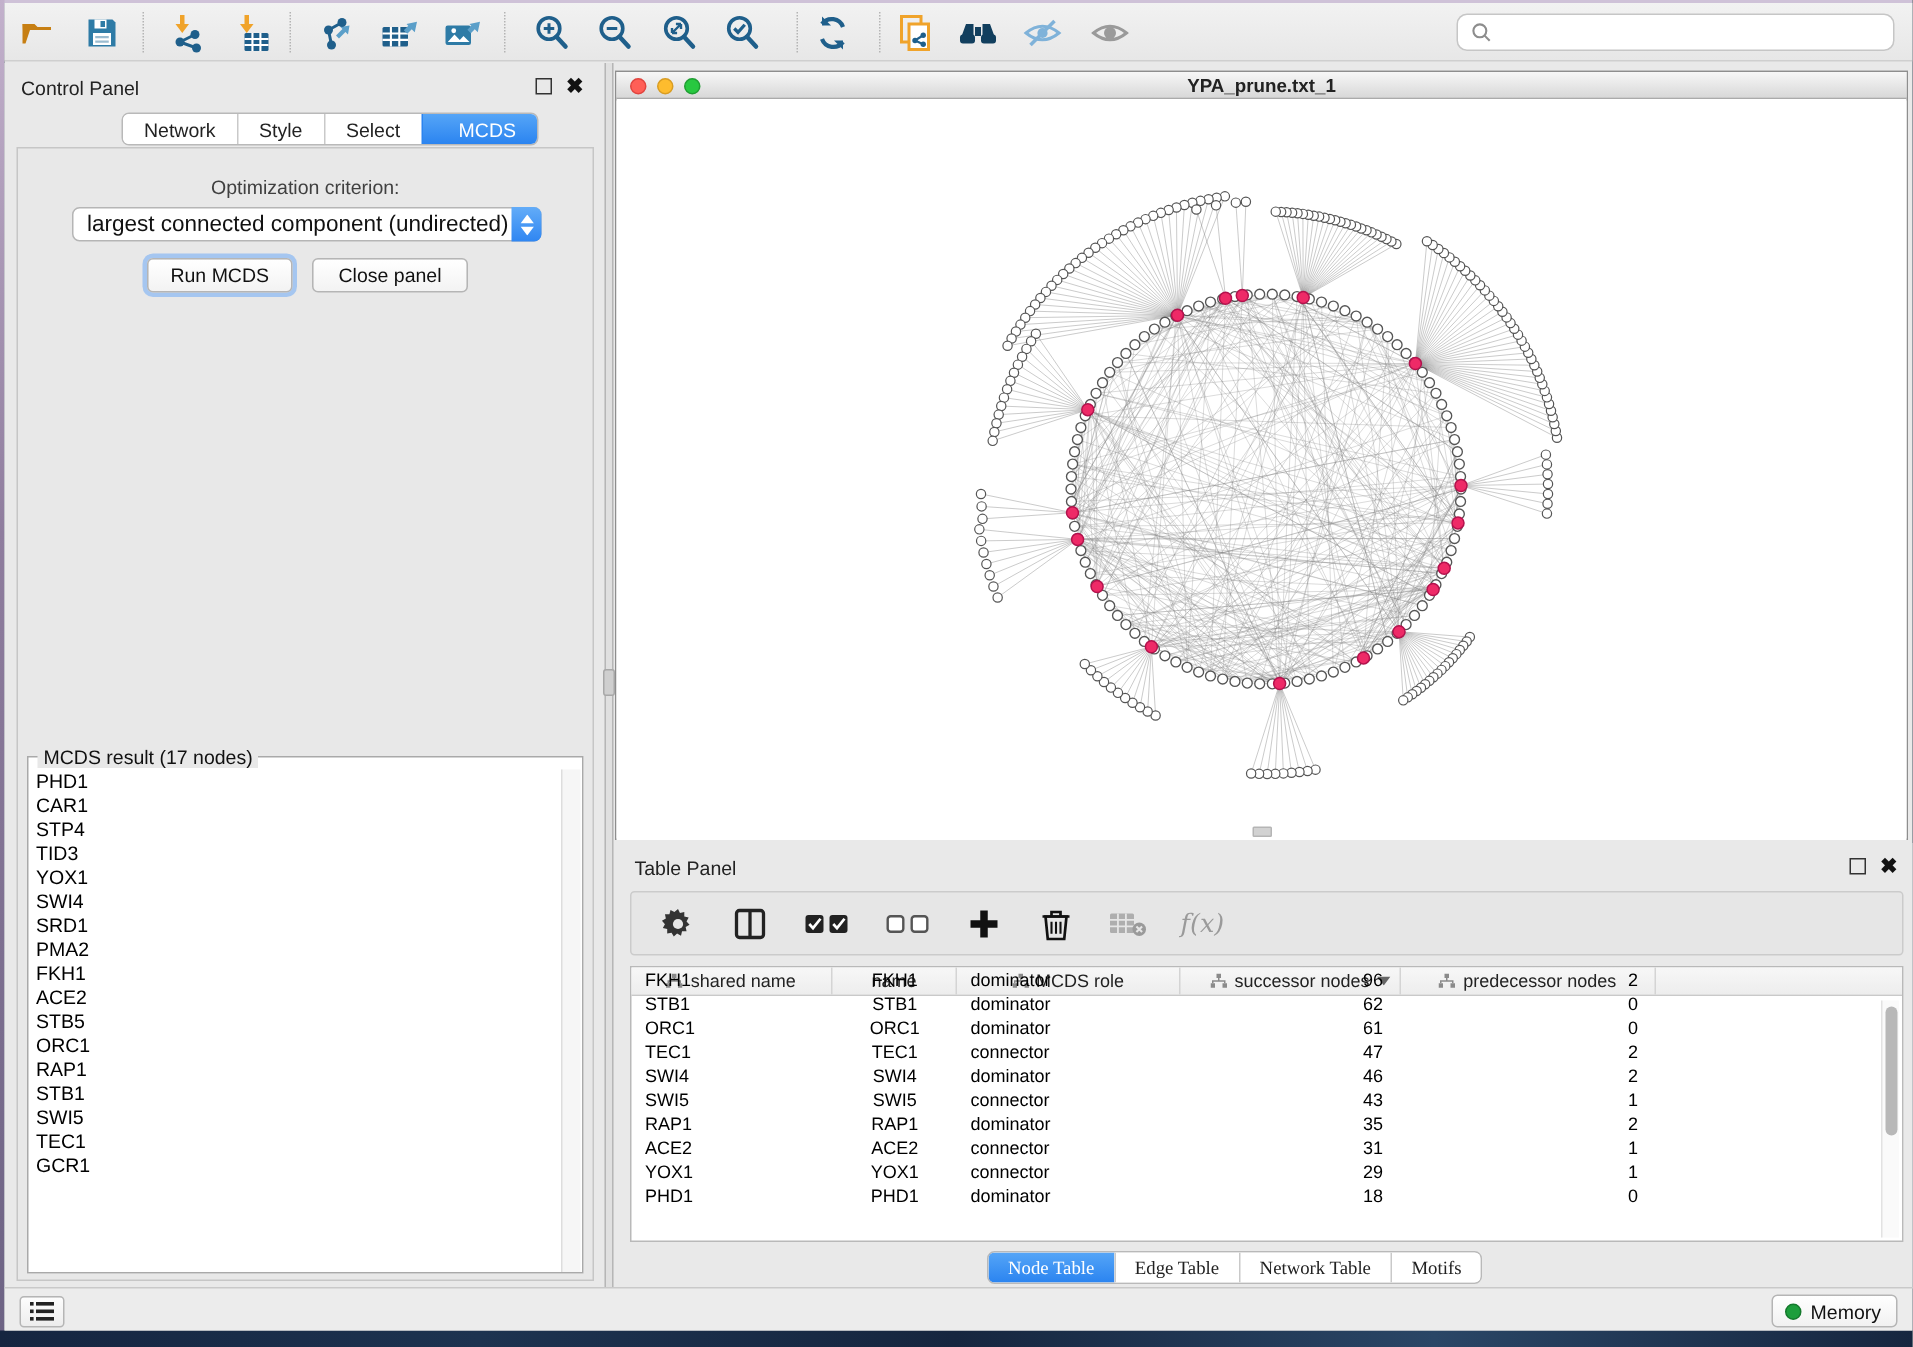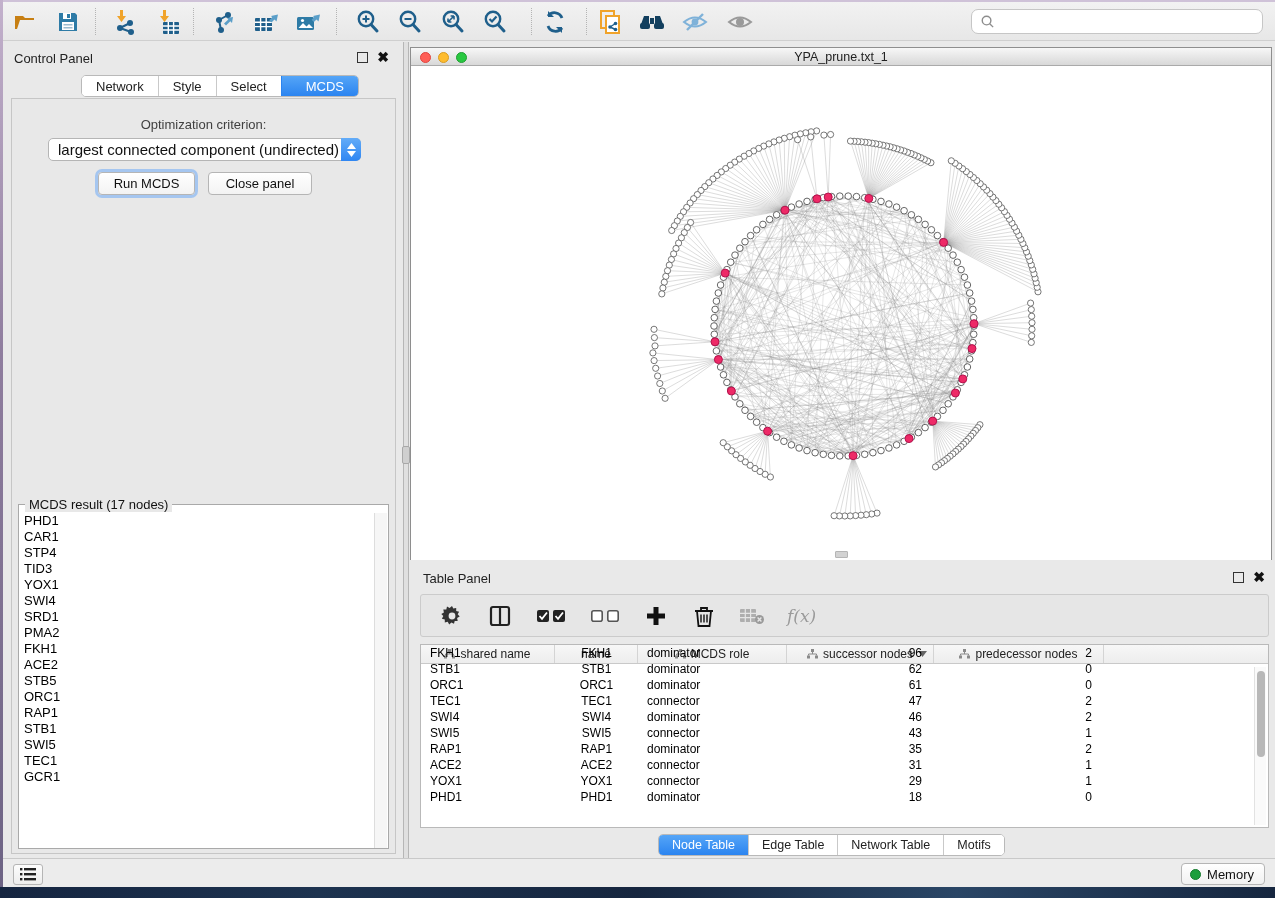--- a/index.html
+++ b/index.html
@@ -51,21 +51,21 @@
   #mcds-list { position:absolute; left:1px; top:8px; width:355px; height:335px; overflow:hidden; font-size:13px; color:#000; padding-left:4px; }
   #mcds-list .row { height:16px; line-height:16px; }
   #mcds-scroll { position:absolute; right:1px; top:8px; width:13px; height:335px; background:#f6f6f6; border-left:1px solid #ddd; }
 
   
   #v-split { left:400px; top:40px; width:6px; height:816px; background:#e0e0e0; border-left:1px solid #b6b6b6; border-right:1px solid #b6b6b6; }
   #v-grip { left:399px; top:444px; width:8px; height:18px; background:#cfcfcf; border:1px solid #a8a8a8; border-radius:2px; }
 
   
   #net-window { left:407px; top:45px; width:862px; height:513px; border:1px solid #8e8e8e; background:#fff; }
-  #net-titlebar { position:absolute; left:0; top:0; width:100%; height:18px; background:linear-gradient(#f7f7f7,#d8d8d8); border-bottom:1px solid #aaa; }
+  #net-titlebar { position:absolute; left:0; top:0; width:100%; height:18px; background:linear-gradient(#f7f7f7,#d8d8d8); border-bottom:1px solid #aaa;font-weight:bold; }
   .light { position:absolute; top:3.5px; width:11px; height:11px; border-radius:50%; }
   #net-title { position:absolute; top:2px; width:100%; text-align:center; font-size:12.5px; color:#222; }
   #net-canvas { position:absolute; left:0; top:19px; width:860px; height:493px; background:#fff; }
   #h-grip { left:832px; top:549px; width:13px; height:7px; background:#d2d2d2; border:1px solid #b5b5b5; border-radius:1px; }
 
   
   #table-panel { left:407px; top:560px; width:868px; height:297px; background:#e9e9e9; }
   #tp-title { left:13px; top:9px; font-size:13px; color:#222; }
   #tp-btns { right:13px; top:10px; }
   #tp-toolbar { left:10px; top:32px; width:849px; height:43px; background:#e6e6e6; border:1px solid #cbcbcb; border-radius:3px; display:flex; align-items:center; gap:22px; padding-left:18px; }
@@ -76,21 +76,21 @@
   .th { position:relative; display:flex; align-items:center; justify-content:center; gap:5px; font-size:12px; color:#222; border-right:1px solid #d4d4d4; }
   .th .chev { position:absolute; right:6px; }
   .tr { position:relative; display:flex; height:16px; }
   .td { font-size:12px; color:#000; line-height:16px; white-space:nowrap; overflow:hidden; }
   .td.l { text-align:left; padding-left:9px; }
   .td.c { text-align:center; }
   .td.r { text-align:right; padding-right:12px; }
   #grid-scroll { position:absolute; right:2px; top:22px; width:12px; height:158px; background:#fafafa; border-left:1px solid #e2e2e2; }
   #grid-thumb { position:absolute; left:1.5px; top:4px; width:8px; height:86px; background:#b8b8b8; border-radius:5px; }
   #bottom-tabs { left:248px; top:272px; }
-  #bottom-tabs .seg-tab { font-size:12.5px; padding:0 13px; }
+  #bottom-tabs .seg-tab { font-size:12.5px; padding:0 13px;font-family:Liberation Serif, serif; }
 
   
   #status-bar { left:0; top:856px; width:100%; height:29px; background:#ececec; border-top:1px solid #c9c9c9; }
   #menu-btn { left:10px; top:5px; width:30px; height:21px; background:linear-gradient(#fdfdfd,#ededed); border:1px solid #b5b5b5; border-radius:3px; display:flex; align-items:center; justify-content:center; }
   #memory-btn { right:10px; top:4px; height:22px; padding:0 10px 0 8px; background:linear-gradient(#ffffff,#f1f1f1); border:1px solid #b5b5b5; border-radius:4px; display:flex; align-items:center; gap:6px; font-size:13px; color:#111; }
   #memory-dot { width:11px; height:11px; border-radius:50%; background:#1d9e3c; border:1px solid #157a2d; }
 </style>
 </head>
 <body>
 

